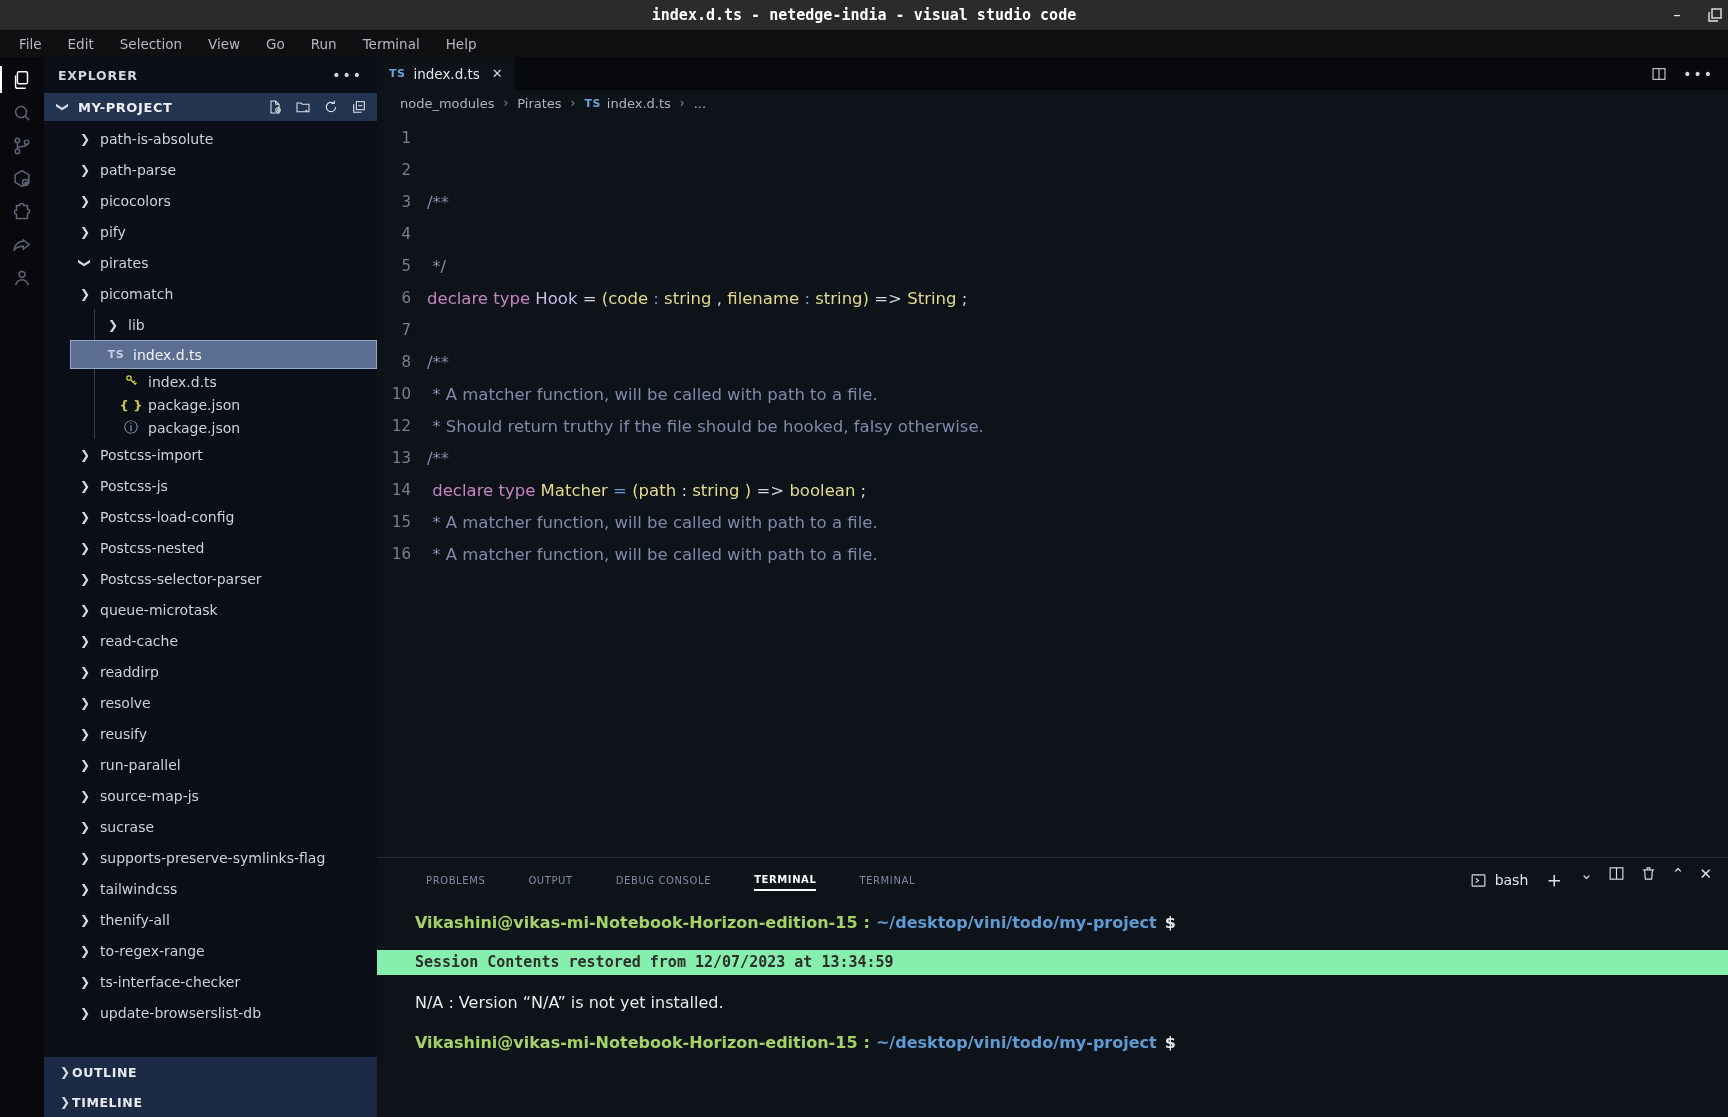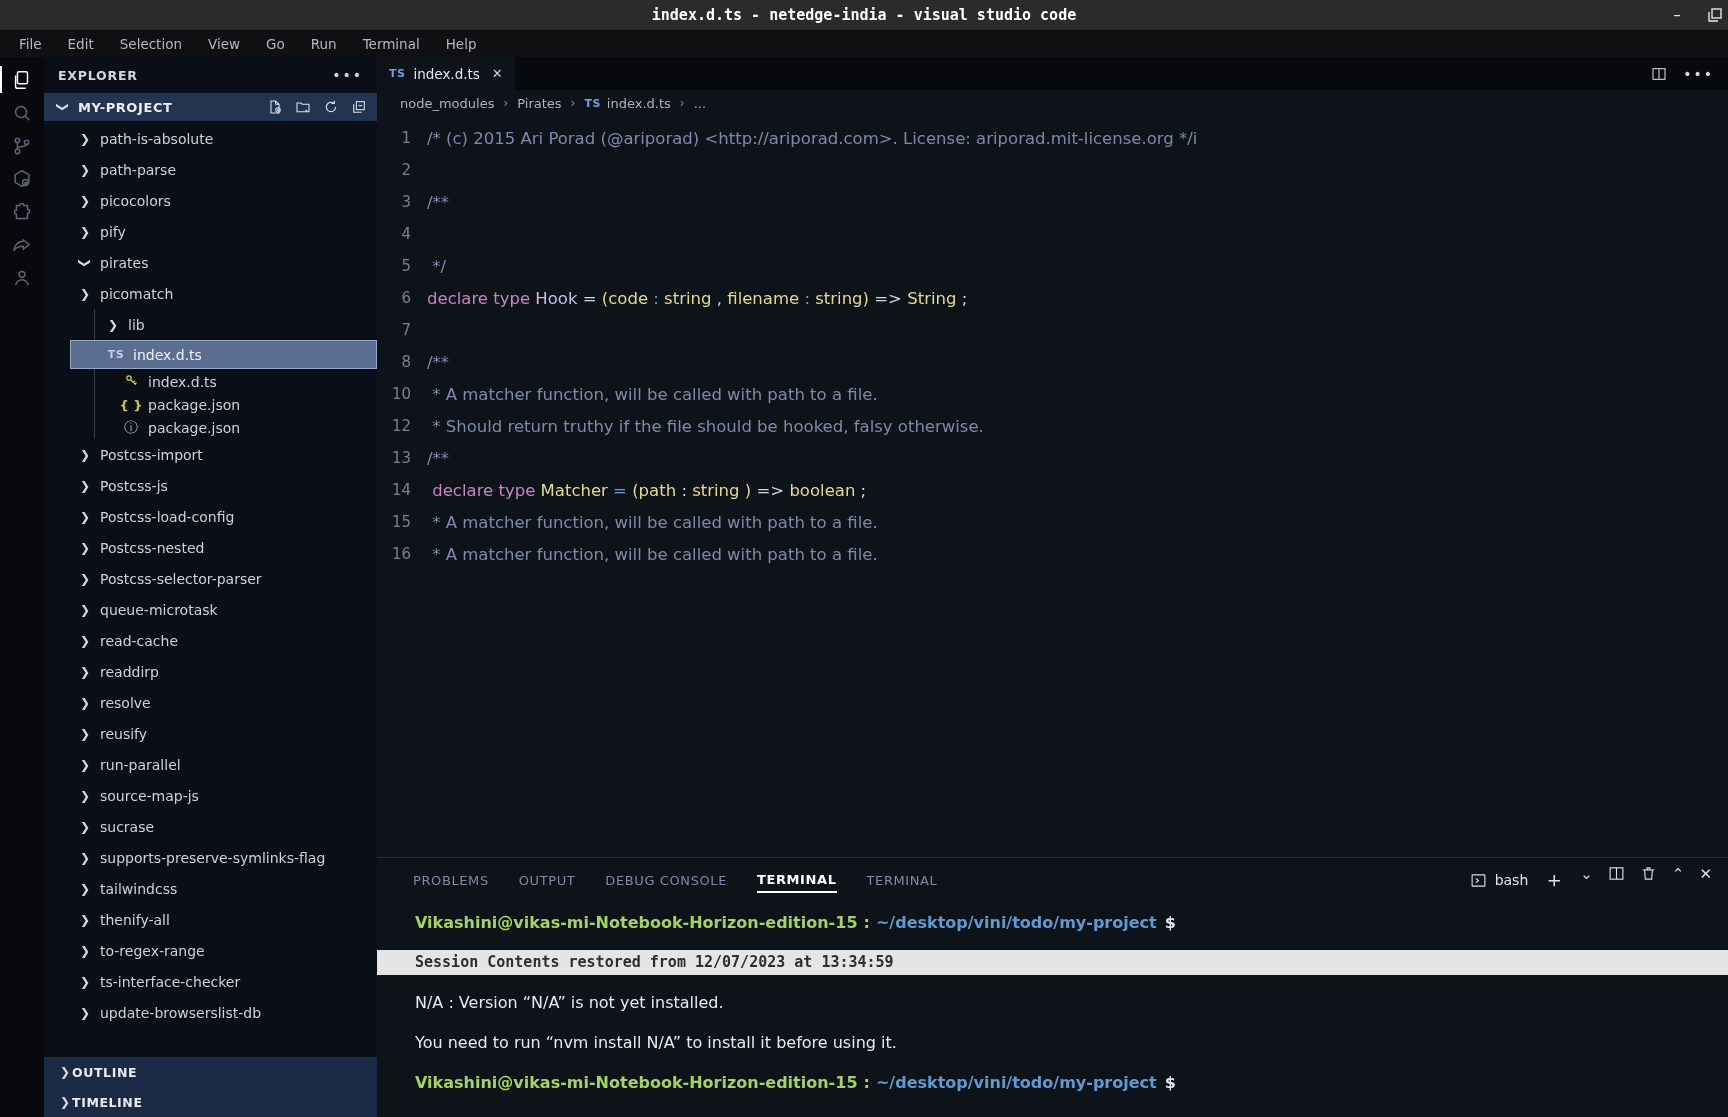--- a/index.html
+++ b/index.html
@@ -81,34 +81,34 @@
   .tk-k { color:#c586c0; }
   .tk-t { color:#c8bfe7; }
   .tk-y { color:#e2dc8c; }
   .tk-b { color:#6e9ecf; }
   .tk-w { color:#d4d8df; }
 
   
   .panel { height:260px; border-top:1px solid #262c3a; background:#0e1219; display:flex; flex-direction:column; }
   .panel-header { height:44px; display:flex; align-items:center; padding:0 16px 0 36px; }
   .panel-tabs { display:flex; align-items:center; gap:30px; }
-  .panel-tab { font-size:13px; letter-spacing:.6px; color:#7f8aa6; padding:4px 0; }
+  .panel-tab { font-size:10px; letter-spacing:.6px; color:#7f8aa6; padding:4px 0;margin-left:13px; }
   .panel-tab.active { color:#ffffff; font-weight:600; border-bottom:2px solid #ffffff; }
   .panel-actions { margin-left:auto; display:flex; gap:15px; color:#dde0e6; }
   .panel-actions svg { width:17px; height:17px; display:block; }
   .shell-group { display:flex; align-items:center; gap:8px; }
   .shell-label { font-size:14px; color:#e4e6ea; }
   .pa-glyph { font-size:15px; color:#dde0e6; }
   .pa-plus { font-size:22px; font-weight:300; }
 
   
   .terminal { flex:1; overflow:hidden; }
   .t-row { height:40px; display:flex; align-items:center; padding-left:38px; font-size:16px; color:#e8eaed; }
   .t-row.band-row { padding-left:0; }
-  .t-band { width:100%; height:25px; background:#e5e5e5; display:flex; align-items:center; padding-left:38px;
+  .t-band { width:100%; height:25px; background:#86efac; display:flex; align-items:center; padding-left:38px;
     font-family:"DejaVu Sans Mono",monospace; font-weight:bold; font-size:15px; color:#2e2e2e; }
   .t-prompt { font-weight:600; }
   .t-user { color:var(--term-green); }
   .t-sep { color:var(--term-green); padding:0 6px; }
   .t-path { color:var(--term-blue); }
   .t-dollar { color:#e8eaed; padding-left:8px; }
 </style>
 </head>
 <body>
 
@@ -397,21 +397,21 @@
         <span class="crumb">
           <span class="ts-badge">TS</span>
           <span>index.d.ts</span>
         </span>
         <span class="crumb-sep">›</span>
         <span class="crumb">
           <span>...</span>
         </span>
       </div>
     <div class="code" id="code">
-        <div class="code-row"><span class="ln">1</span><span class="tk-c">/* (c) 2015 Ari Porad (@ariporad) &lt;http://ariporad.com&gt;. License: ariporad.mit-license.org */i</span></div>
+        <div class="code-row"><span class="ln">1</span></div>
         <div class="code-row"><span class="ln">2</span></div>
         <div class="code-row"><span class="ln">3</span><span class="tk-c">/**</span></div>
         <div class="code-row"><span class="ln">4</span></div>
         <div class="code-row"><span class="ln">5</span><span class="tk-c"> */</span></div>
         <div class="code-row"><span class="ln">6</span><span class="tk-k">declare type </span><span class="tk-t">Hook </span><span class="tk-w">= </span><span class="tk-y">(code </span><span class="tk-b">: </span><span class="tk-y">string </span><span class="tk-w">, </span><span class="tk-y">filename </span><span class="tk-b">: </span><span class="tk-y">string) </span><span class="tk-w">=&gt; </span><span class="tk-y">String </span><span class="tk-w">;</span></div>
         <div class="code-row"><span class="ln">7</span></div>
         <div class="code-row"><span class="ln">8</span><span class="tk-c">/**</span></div>
         <div class="code-row"><span class="ln">10</span><span class="tk-c"> * A matcher function, will be called with path to a file.</span></div>
         <div class="code-row"><span class="ln">12</span><span class="tk-c"> * Should return truthy if the file should be hooked, falsy otherwise.</span></div>
         <div class="code-row"><span class="ln">13</span><span class="tk-c">/**</span></div>
@@ -462,21 +462,20 @@
           <div class="t-row t-prompt">
             <span class="t-user">Vikashini@vikas-mi-Notebook-Horizon-edition-15</span>
             <span class="t-sep">:</span>
             <span class="t-path">~/desktop/vini/todo/my-project</span>
             <span class="t-dollar">$</span>
           </div>
           <div class="t-row band-row">
             <div class="t-band">Session Contents restored from 12/07/2023 at 13:34:59</div>
           </div>
           <div class="t-row">N/A : Version “N/A” is not yet installed.</div>
-          <div class="t-row">You need to run “nvm install N/A” to install it before using it.</div>
           <div class="t-row t-prompt">
             <span class="t-user">Vikashini@vikas-mi-Notebook-Horizon-edition-15</span>
             <span class="t-sep">:</span>
             <span class="t-path">~/desktop/vini/todo/my-project</span>
             <span class="t-dollar">$</span>
           </div>
         </div>
     </div>
   </div>
 

